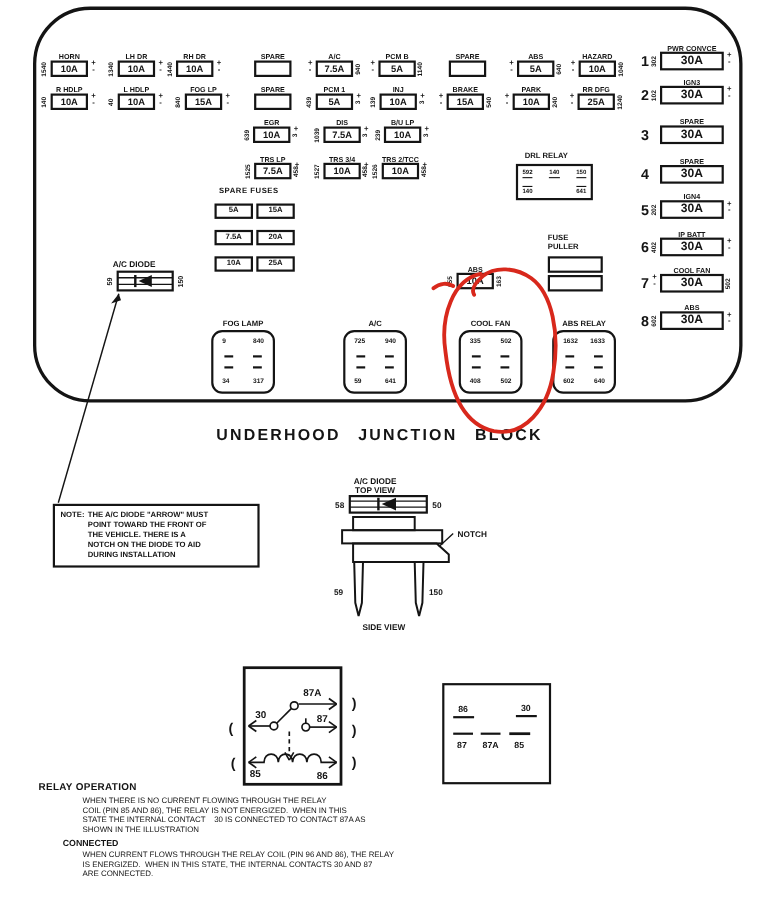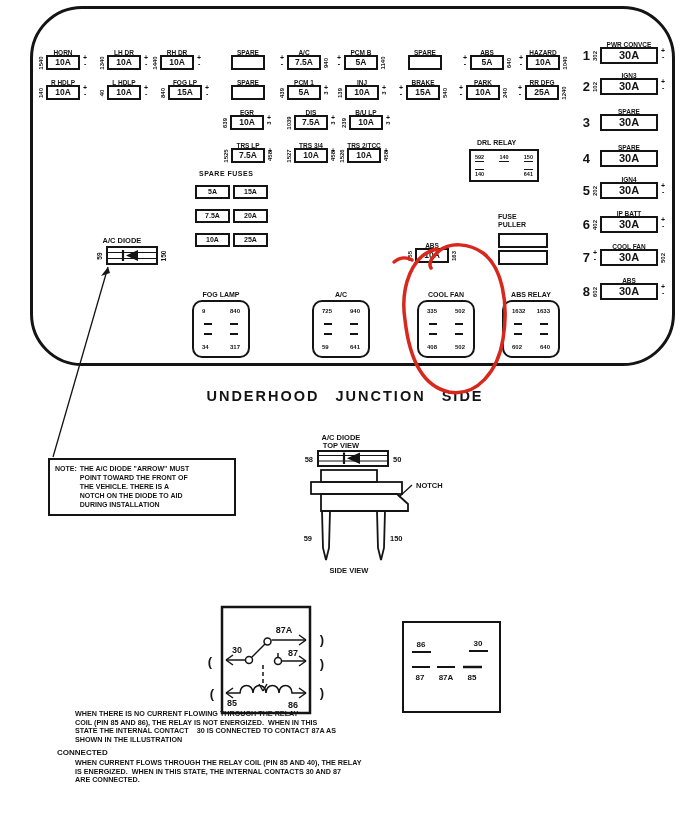--- a/index.html
+++ b/index.html
@@ -67,21 +67,21 @@
          font-size:14.5px;font-weight:bold;letter-spacing:2px;word-spacing:10px;}
   
   .note{position:absolute;left:48px;top:458px;width:188px;border:2.5px solid var(--ink);
         box-sizing:border-box;padding:4px 5px 5px;display:flex;gap:3px;
         font-size:7px;font-weight:bold;line-height:9px;}
   .nb{white-space:pre-line;}
   
   .ro{position:absolute;left:35px;top:710px;width:600px;}
   .roh{font-size:9px;font-weight:bold;margin-bottom:4px;letter-spacing:.3px;}
   .ros{font-size:8px;font-weight:bold;margin:3px 0 2px 22px;}
-  .rob{font-size:7.2px;font-weight:bold;line-height:8.7px;margin-left:40px;white-space:pre-wrap;}
+  .rob{font-size:7.2px;font-weight:normal;line-height:8.7px;margin-left:40px;white-space:pre-wrap;}
   
   #ovl{position:absolute;left:0;top:0;width:690px;height:826px;pointer-events:none;}
   #ovl text{font-family:"Liberation Sans",sans-serif;font-weight:bold;fill:var(--ink);}
   .t6{font-size:6.5px;}.t7{font-size:7.5px;}.t8{font-size:8px;}.t9{font-size:9px;}
   .t13{font-size:13px;font-weight:normal;}
   .hl{stroke:var(--hl);}
 </style>
 </head>
 <body>
 
@@ -438,38 +438,39 @@
           <span class="dash"></span>
           <span class="dash"></span>
         </div>
       <div class="rr">
           <span>602</span>
           <span>640</span>
         </div>
     </div>
   </div>
 
-  <div class="title">UNDERHOOD  JUNCTION  SIDE</div>
+  <div class="title">UNDERHOOD  JUNCTION  BLOCK</div>
 
   <div class="note">
     <span class="np">NOTE:</span>
     <div class="nb">THE A/C DIODE "ARROW" MUST
 POINT TOWARD THE FRONT OF
 THE VEHICLE. THERE IS A
 NOTCH ON THE DIODE TO AID
 DURING INSTALLATION</div>
   </div>
 
   <div class="ro">
+    <div class="roh">RELAY OPERATION</div>
     <div class="rob">WHEN THERE IS NO CURRENT FLOWING THROUGH THE RELAY
 COIL (PIN 85 AND 86), THE RELAY IS NOT ENERGIZED.  WHEN IN THIS
 STATE THE INTERNAL CONTACT    30 IS CONNECTED TO CONTACT 87A AS
 SHOWN IN THE ILLUSTRATION</div>
     <div class="ros">CONNECTED</div>
-    <div class="rob">WHEN CURRENT FLOWS THROUGH THE RELAY COIL (PIN 85 AND 40), THE RELAY
+    <div class="rob">WHEN CURRENT FLOWS THROUGH THE RELAY COIL (PIN 96 AND 86), THE RELAY
 IS ENERGIZED.  WHEN IN THIS STATE, THE INTERNAL CONTACTS 30 AND 87
 ARE CONNECTED.</div>
   </div>
 
   <svg id="ovl" viewBox="0 0 690 826">
     <g stroke="#141414" stroke-width="1.3" fill="none">
       <line x1="108" y1="267" x2="53" y2="457"></line>
       <polygon points="108,267 101,276 110,273" fill="#141414" stroke="none"></polygon>
     </g>
     <g stroke="#141414" fill="none">

